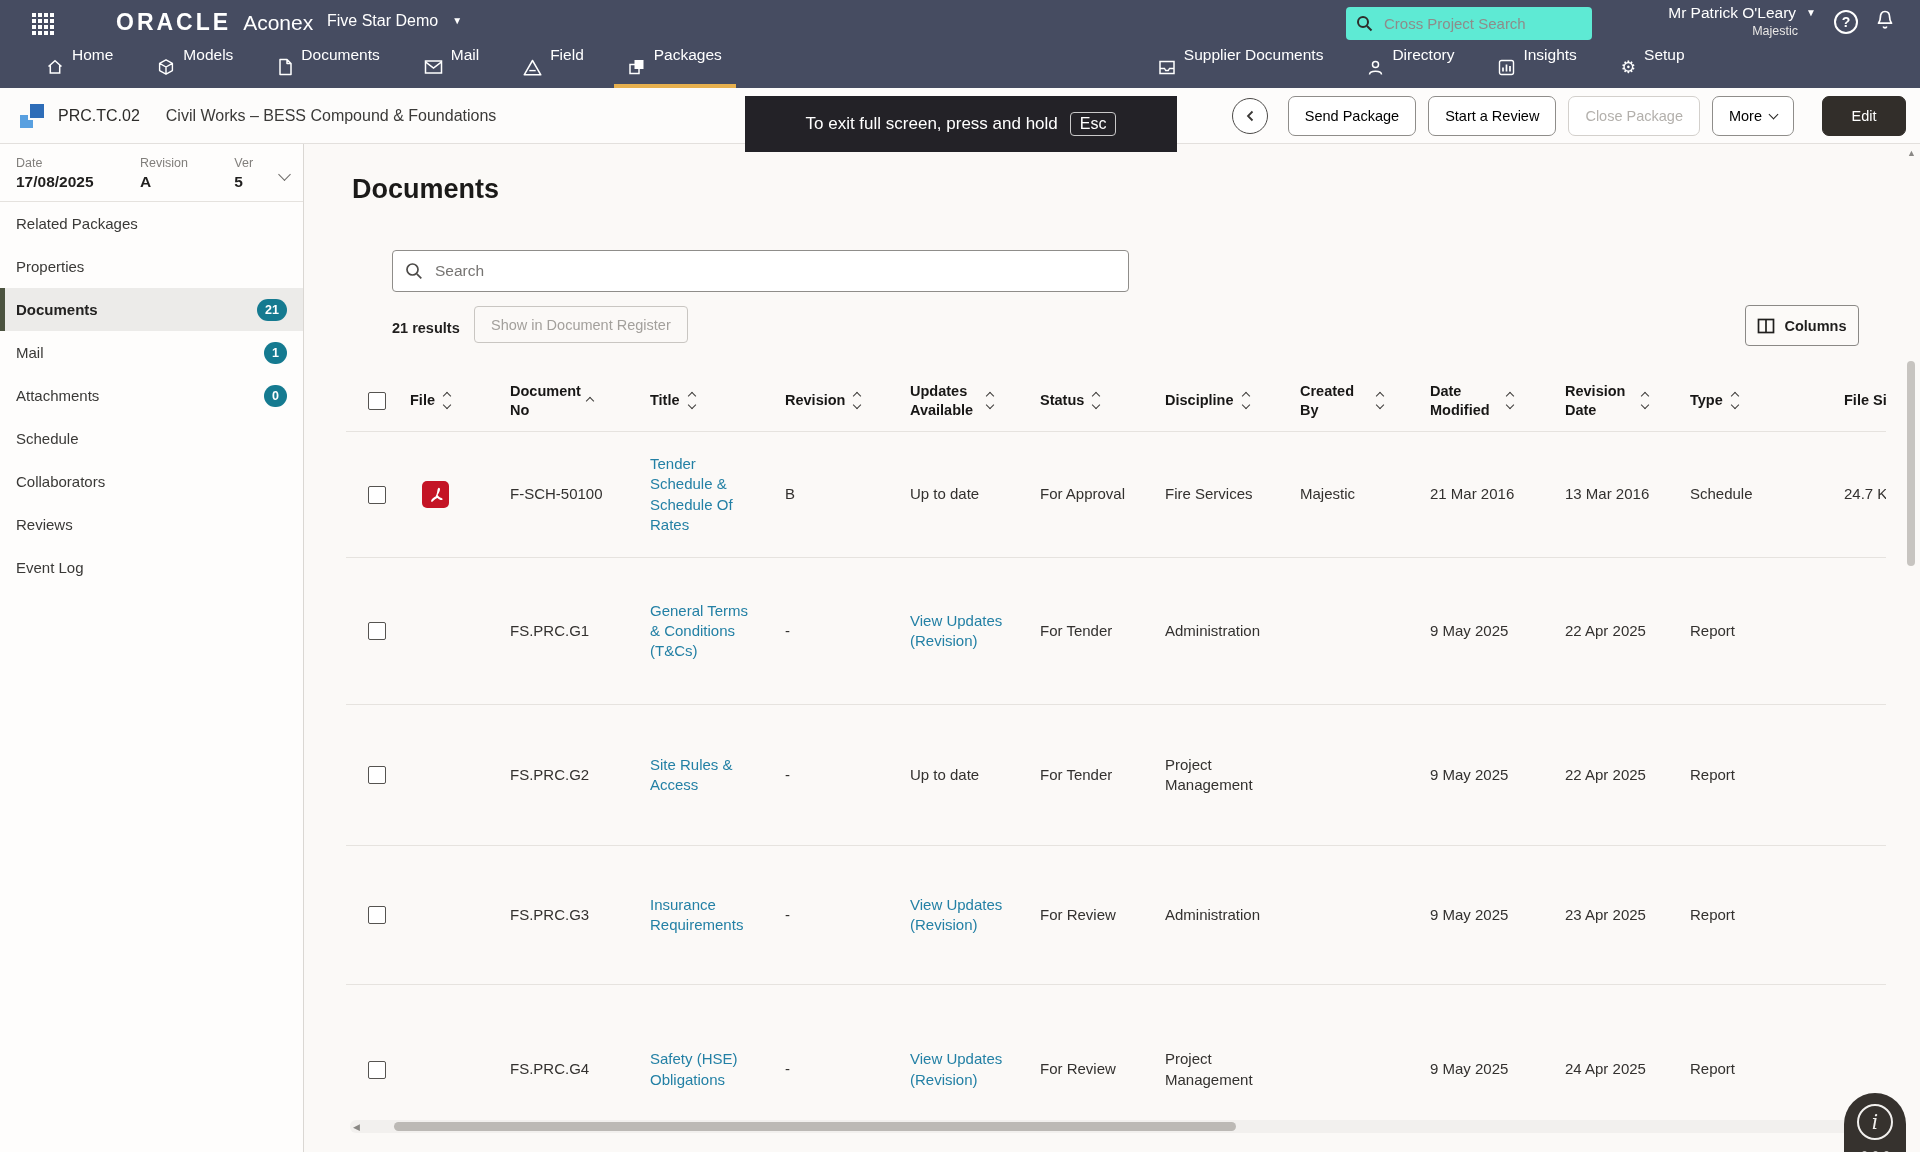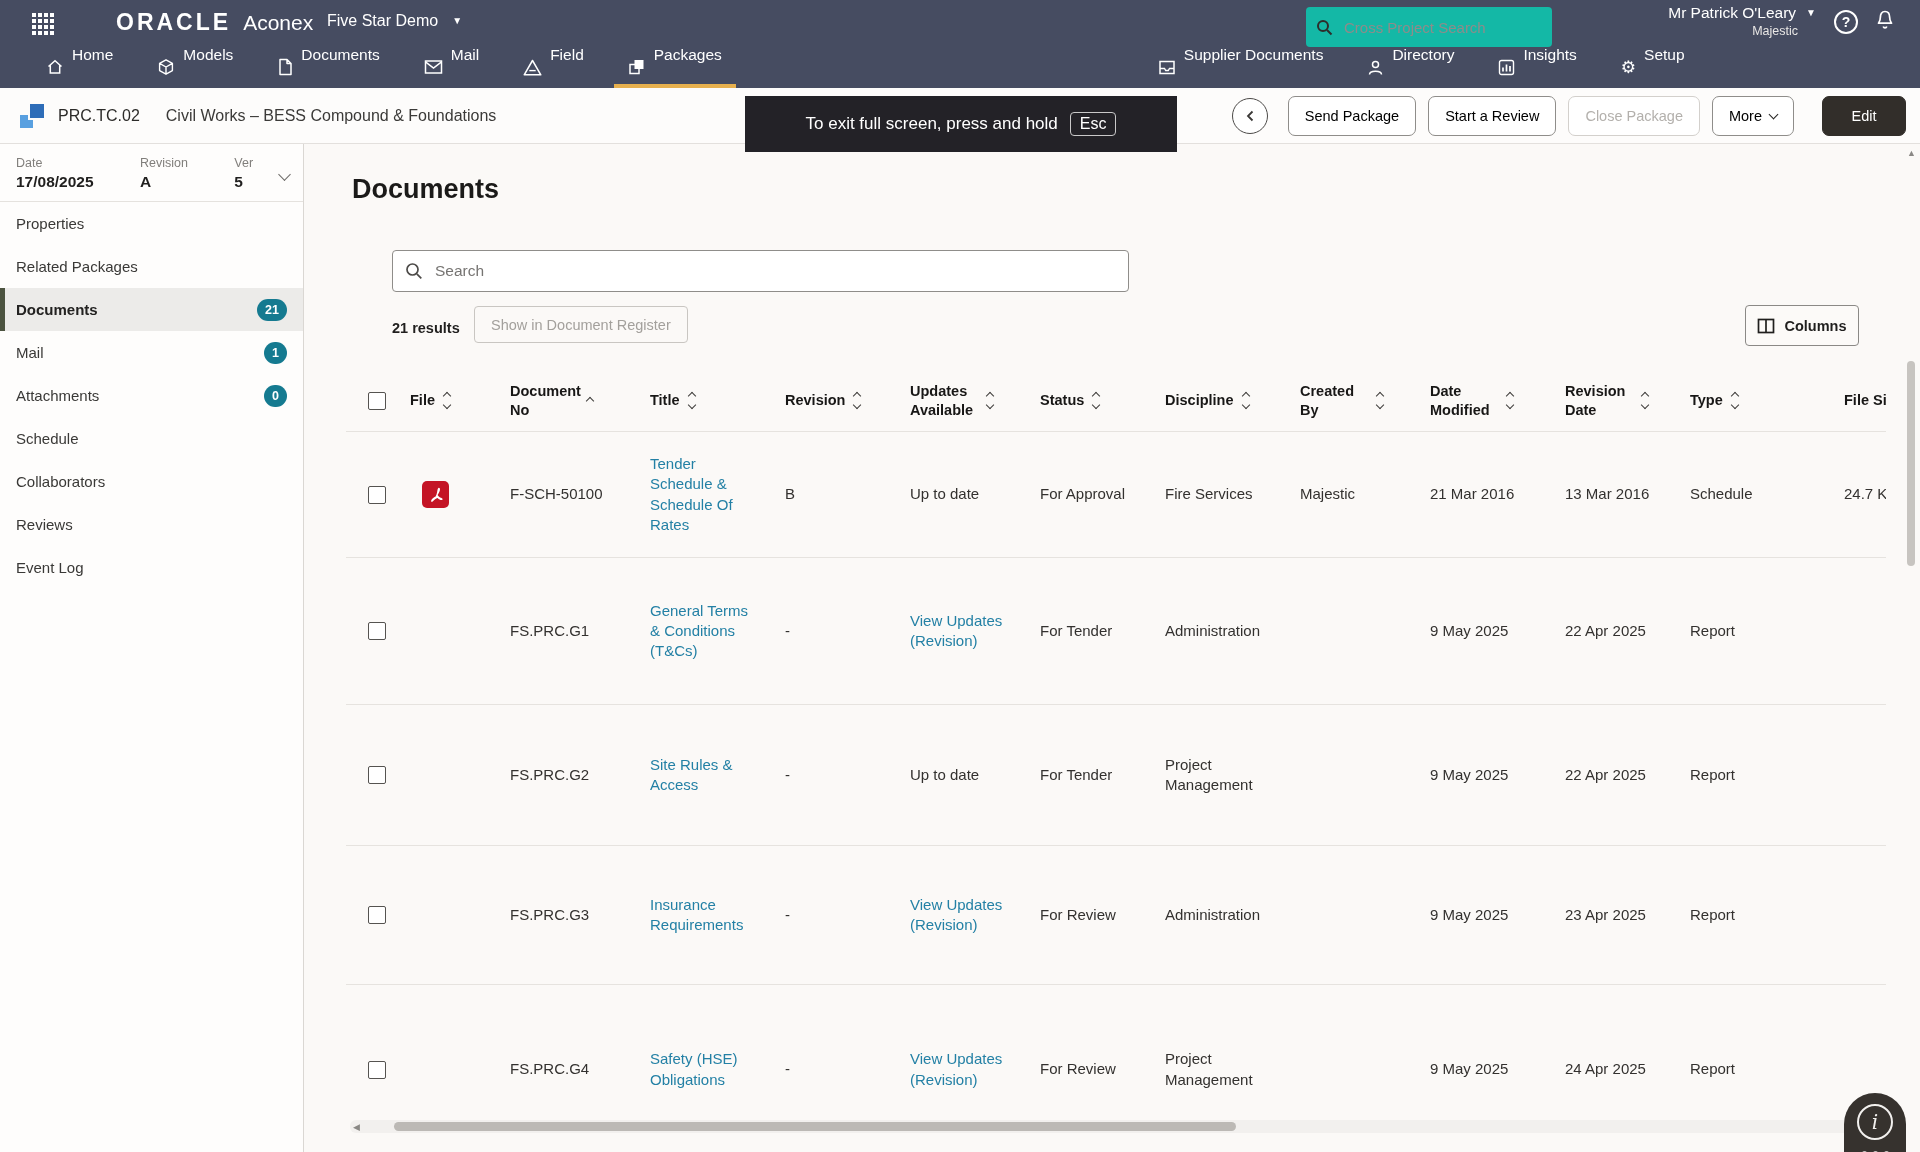--- a/index.html
+++ b/index.html
@@ -8,21 +8,21 @@
 
   
   .topbar{position:absolute;top:0;left:0;width:1920px;height:88px;background:#464c61;color:#fff;z-index:20;}
   .tb-row1{position:relative;height:46px;}
   .waffle{position:absolute;left:32px;top:13px;width:22px;height:22px;cursor:pointer;}
   .brand{position:absolute;left:80px;top:9px;display:flex;align-items:baseline;gap:12px;}
   .brand .oracle{font-size:23px;font-weight:bold;letter-spacing:3px;margin-left:36px;}
   .brand .product{font-size:21px;font-weight:400;}
   .project{position:absolute;left:327px;top:12px;display:flex;align-items:center;gap:14px;font-size:16px;cursor:pointer;}
   .caret{font-size:10px;line-height:1;}
-  .cps{position:absolute;left:1306px;top:7px;width:246px;height:40px;background:#14b8a6;border-radius:4px;display:flex;align-items:center;padding:0 10px;gap:9px;}
+  .cps{position:absolute;left:1346px;top:7px;width:246px;height:33px;background:#5eead4;border-radius:4px;display:flex;align-items:center;padding:0 10px;gap:9px;}
   .cps input{border:none;outline:none;flex:1;font-size:15px;color:#3a3836;font-family:inherit;background:transparent;}
   .cps input::placeholder{color:#8e8c8a;}
   .userblock{position:absolute;left:1636px;top:4px;width:180px;text-align:right;cursor:pointer;}
   .userblock .uname{font-size:15.5px;display:flex;justify-content:flex-end;align-items:center;gap:10px;}
   .userblock .uorg{font-size:12.5px;color:#e9e7e5;margin-top:2px;padding-right:18px;}
   .helpbtn{position:absolute;left:1834px;top:10px;width:24px;height:24px;border:2px solid #fff;border-radius:50%;
     display:flex;align-items:center;justify-content:center;font-size:14px;font-weight:bold;cursor:pointer;}
   .bellbtn{position:absolute;left:1874px;top:9px;cursor:pointer;}
   .tb-row2{position:relative;height:42px;display:flex;align-items:stretch;padding-left:44px;}
   .navitem{display:flex;gap:8px;font-size:15.5px;cursor:pointer;position:relative;padding:0 2px;margin-right:40px;white-space:nowrap;}
@@ -300,24 +300,24 @@
       <div class="lab">Revision</div>
       <div class="val">A</div>
     </div>
     <div class="smcol smc-ver">
       <div class="lab">Ver</div>
       <div class="val">5</div>
     </div>
     <div class="smchev"></div>
   </div>
   <div class="sitem">
+      <span>Related Packages</span>
+    </div>
+  <div class="sitem">
       <span>Properties</span>
-    </div>
-  <div class="sitem">
-      <span>Related Packages</span>
     </div>
   <div class="sitem active">
     <span>Documents</span>
     <span class="badge">21</span>
   </div>
   <div class="sitem">
     <span>Mail</span>
     <span class="badge">1</span>
   </div>
   <div class="sitem">

